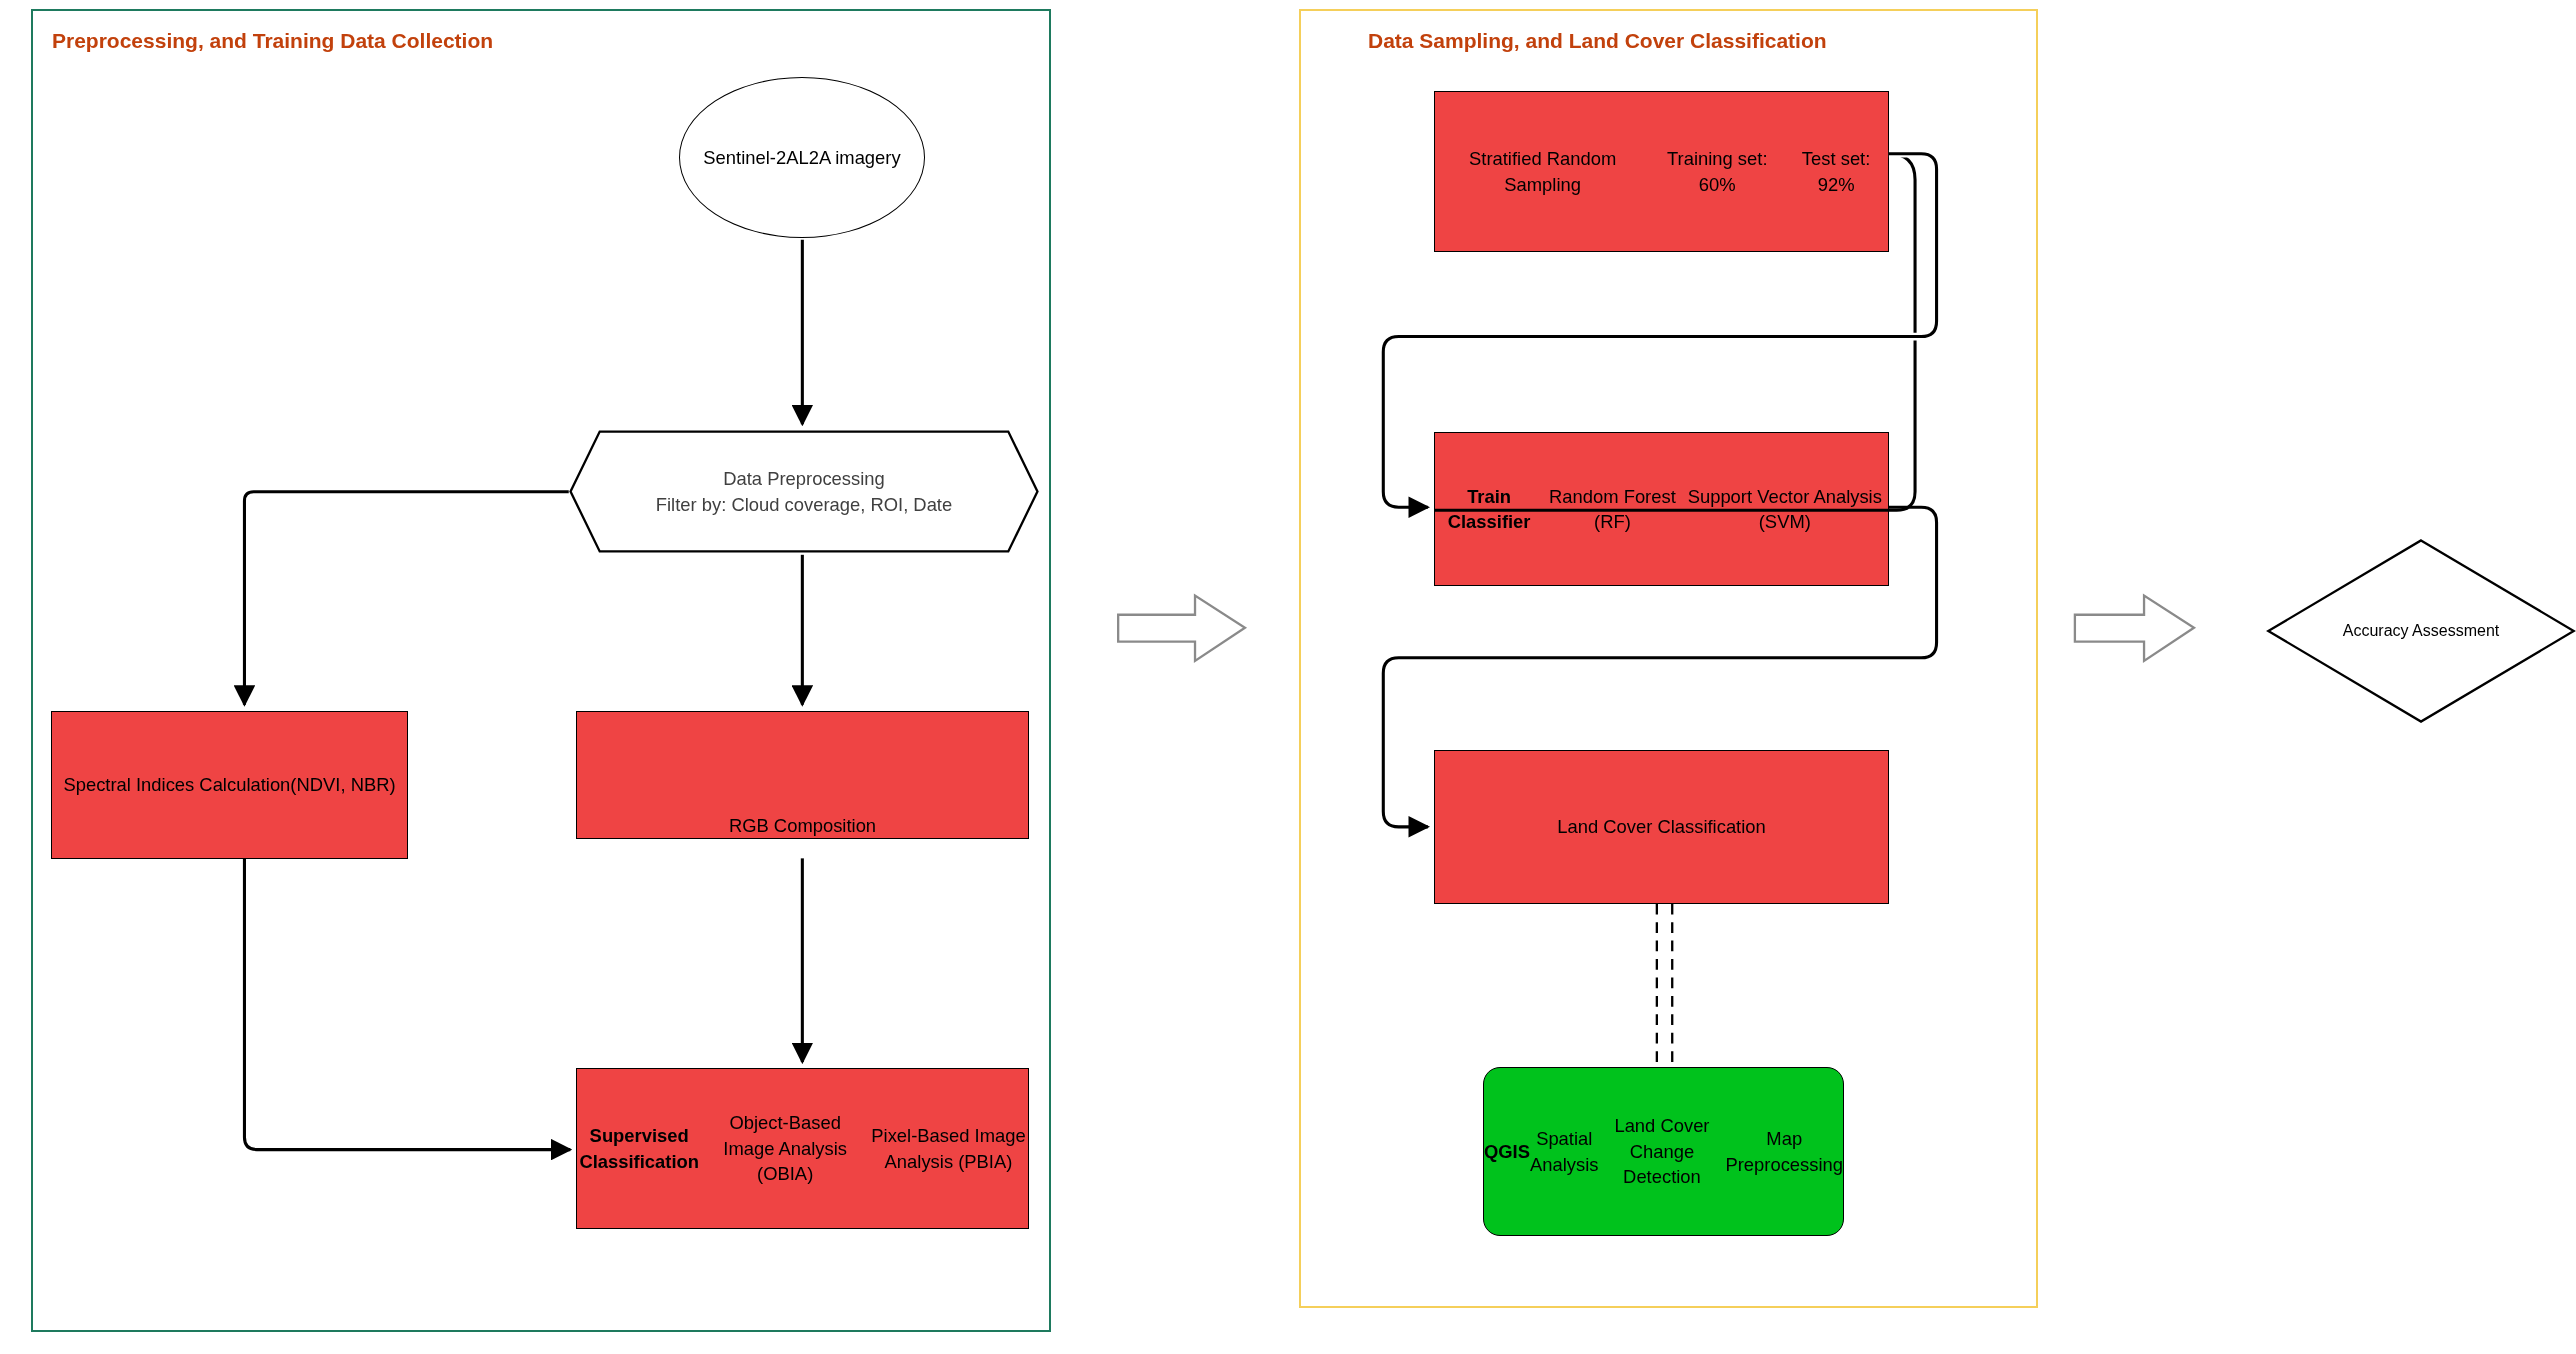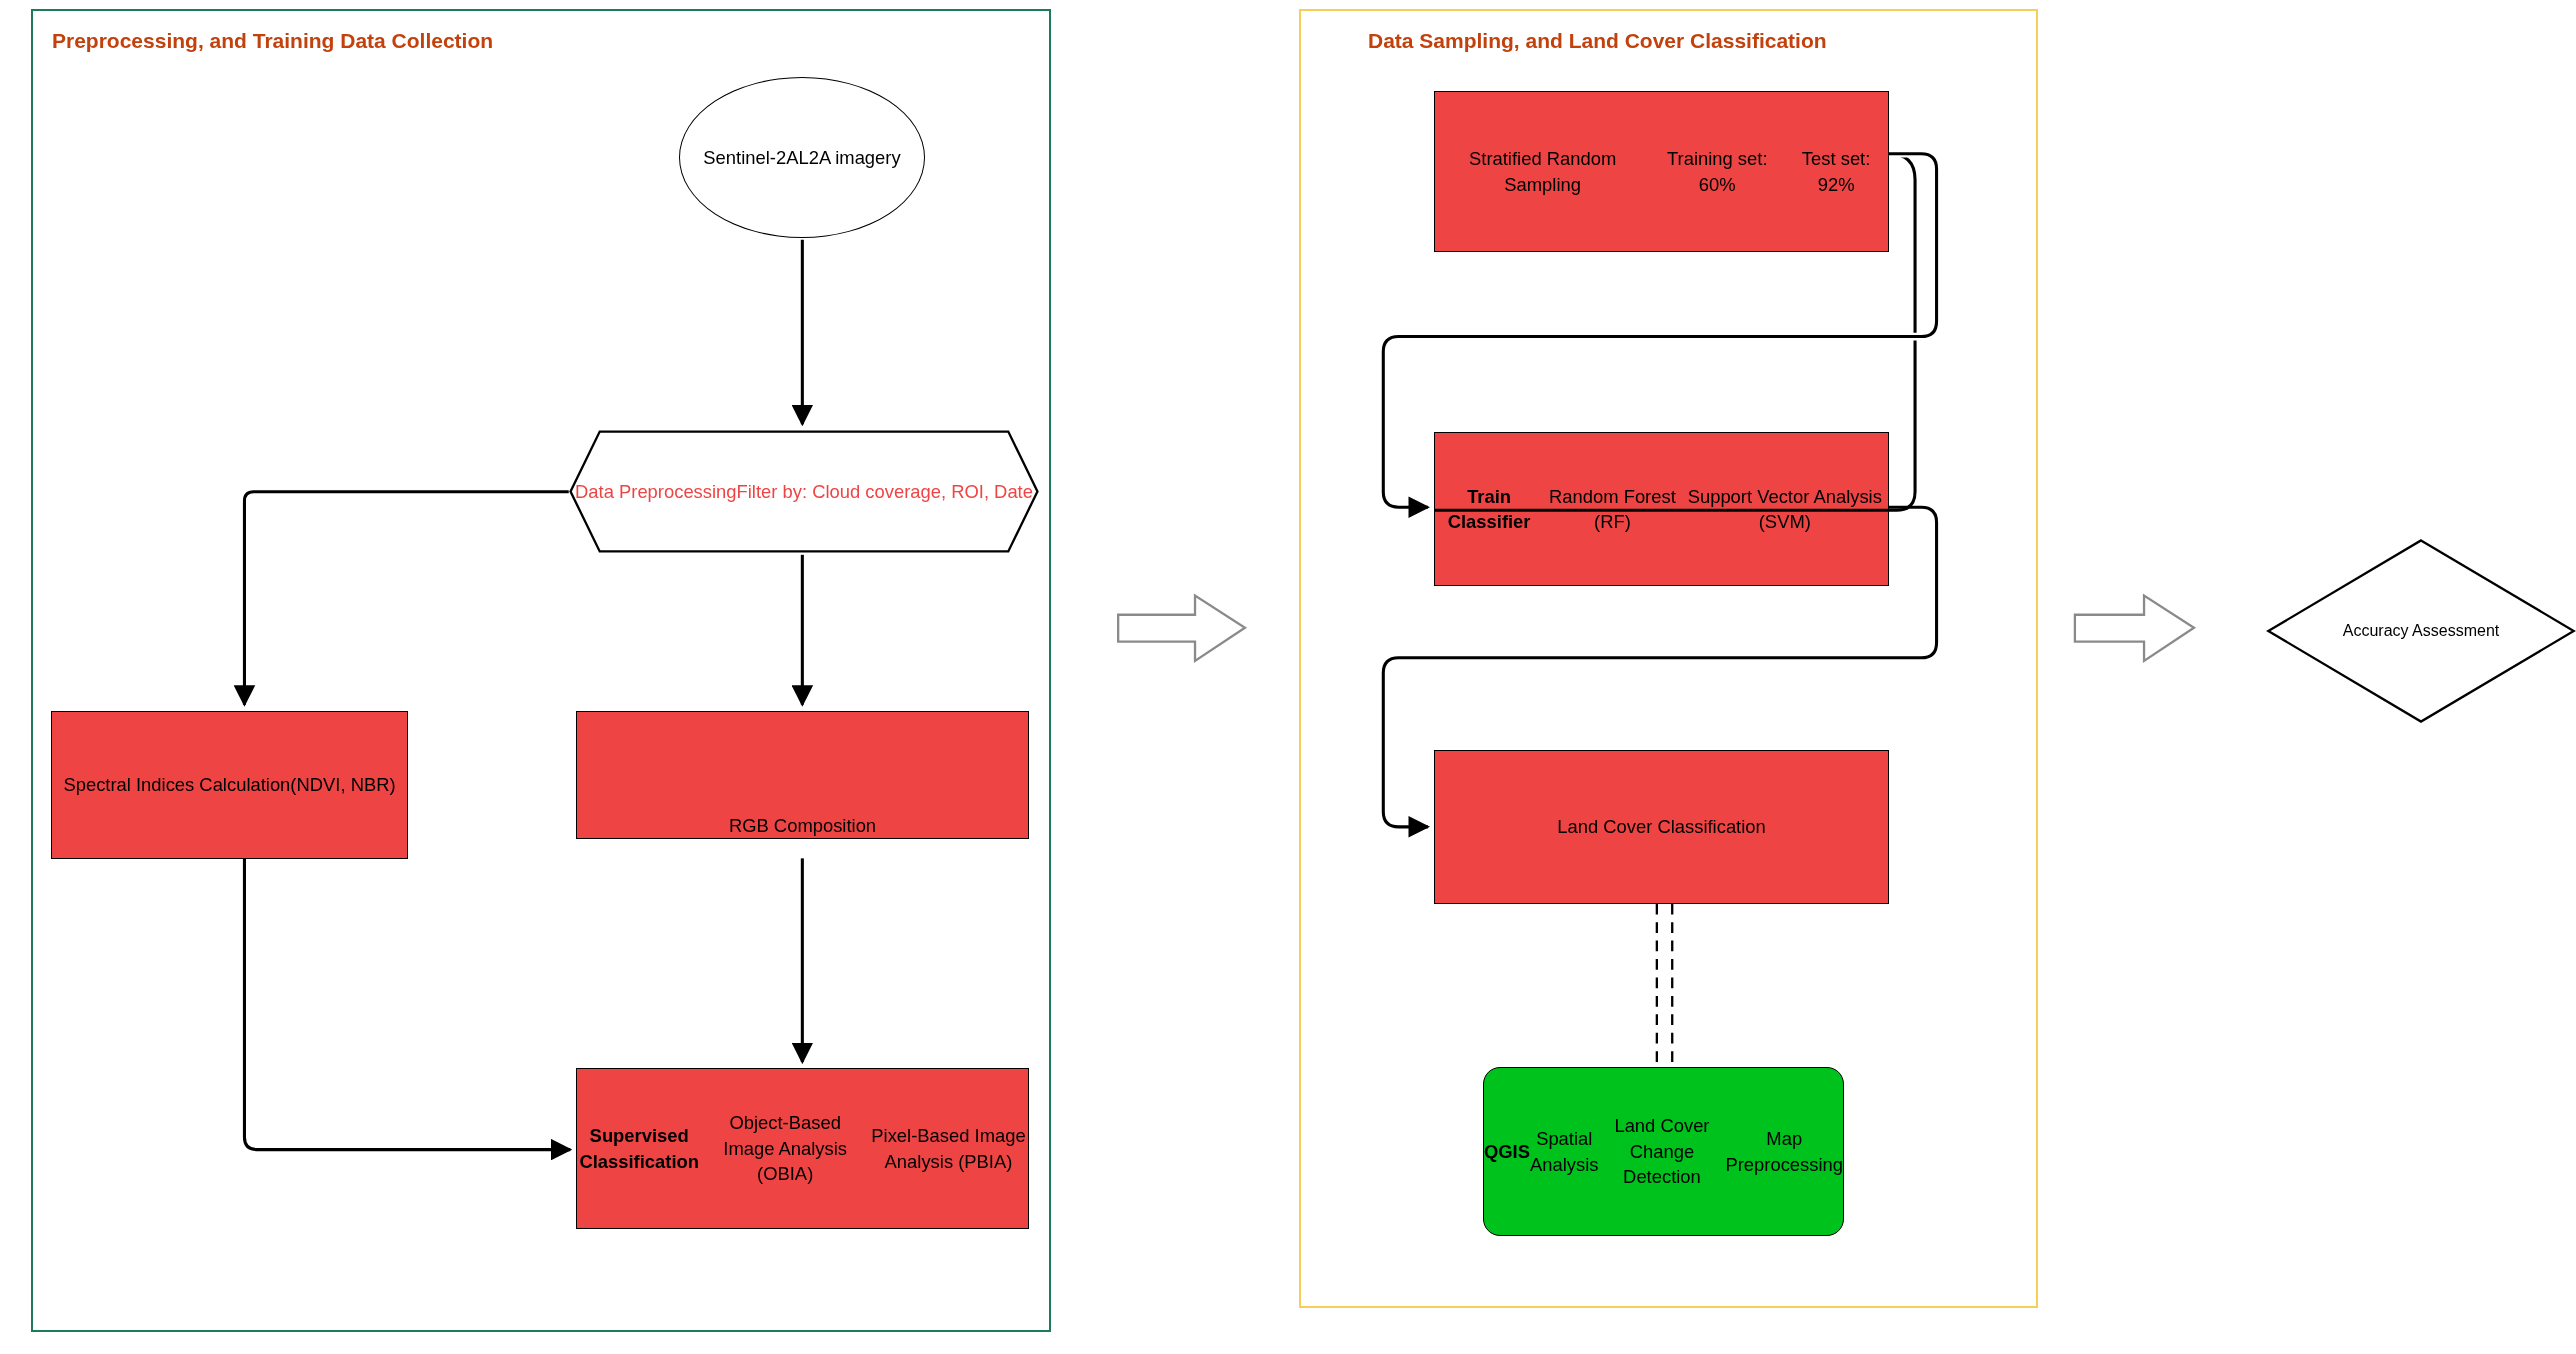--- a/index.html
+++ b/index.html
@@ -68,26 +68,27 @@
   .hexwrap {
     position: absolute;
   }
   .hexwrap .hexlabel {
     position: absolute;
     left: 0;
     top: 0;
     width: 100%;
     height: 100%;
     display: flex;
+    flex-direction: column;
     align-items: center;
     justify-content: center;
     text-align: center;
     font-size: 18.4px;
     line-height: 1.38;
-    color: #ef4444;
+    color: #404040;
   }
   .diawrap {
     position: absolute;
   }
   .diawrap .dialabel {
     position: absolute;
     left: 0;
     top: 0;
     width: 100%;
     height: 100%;

